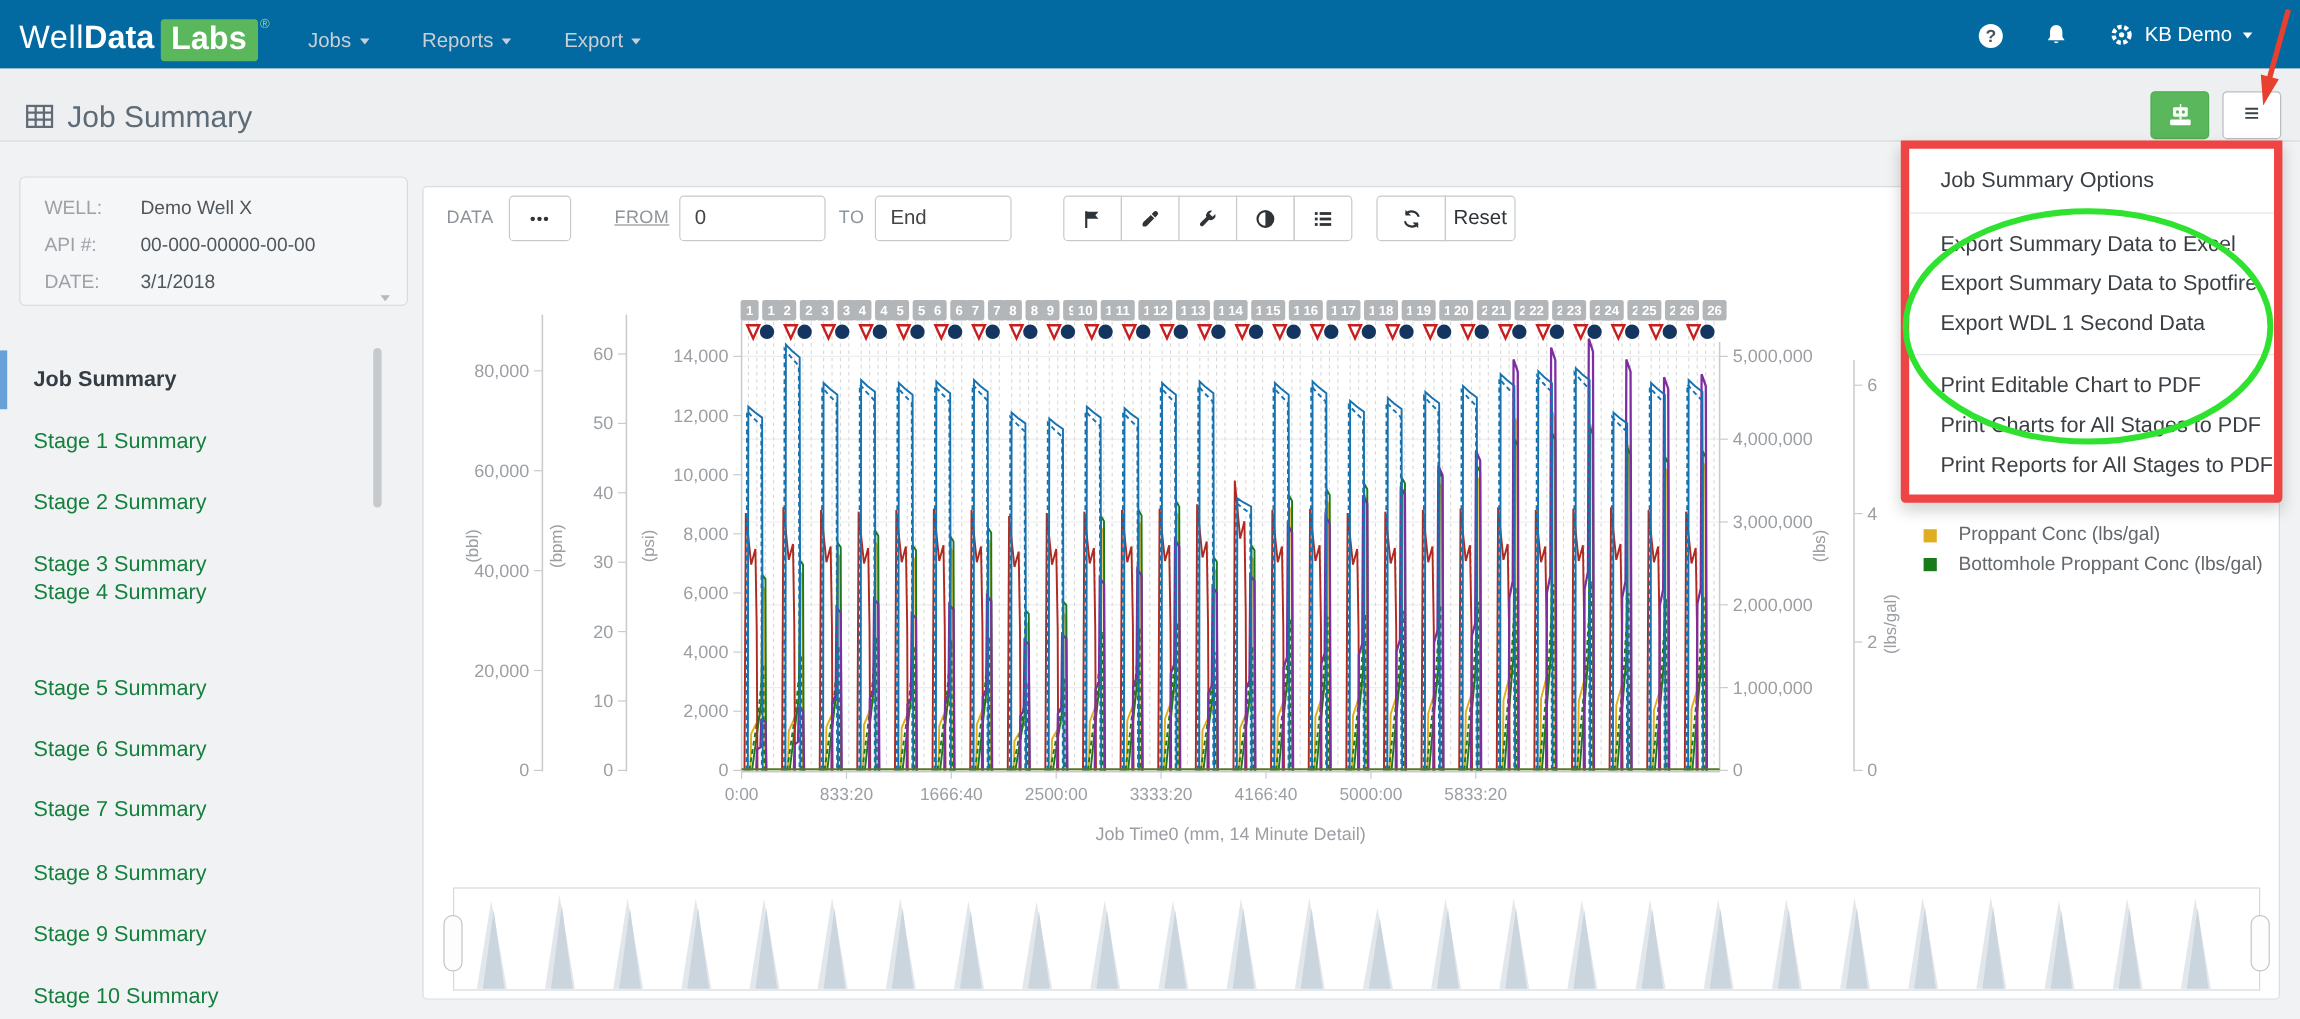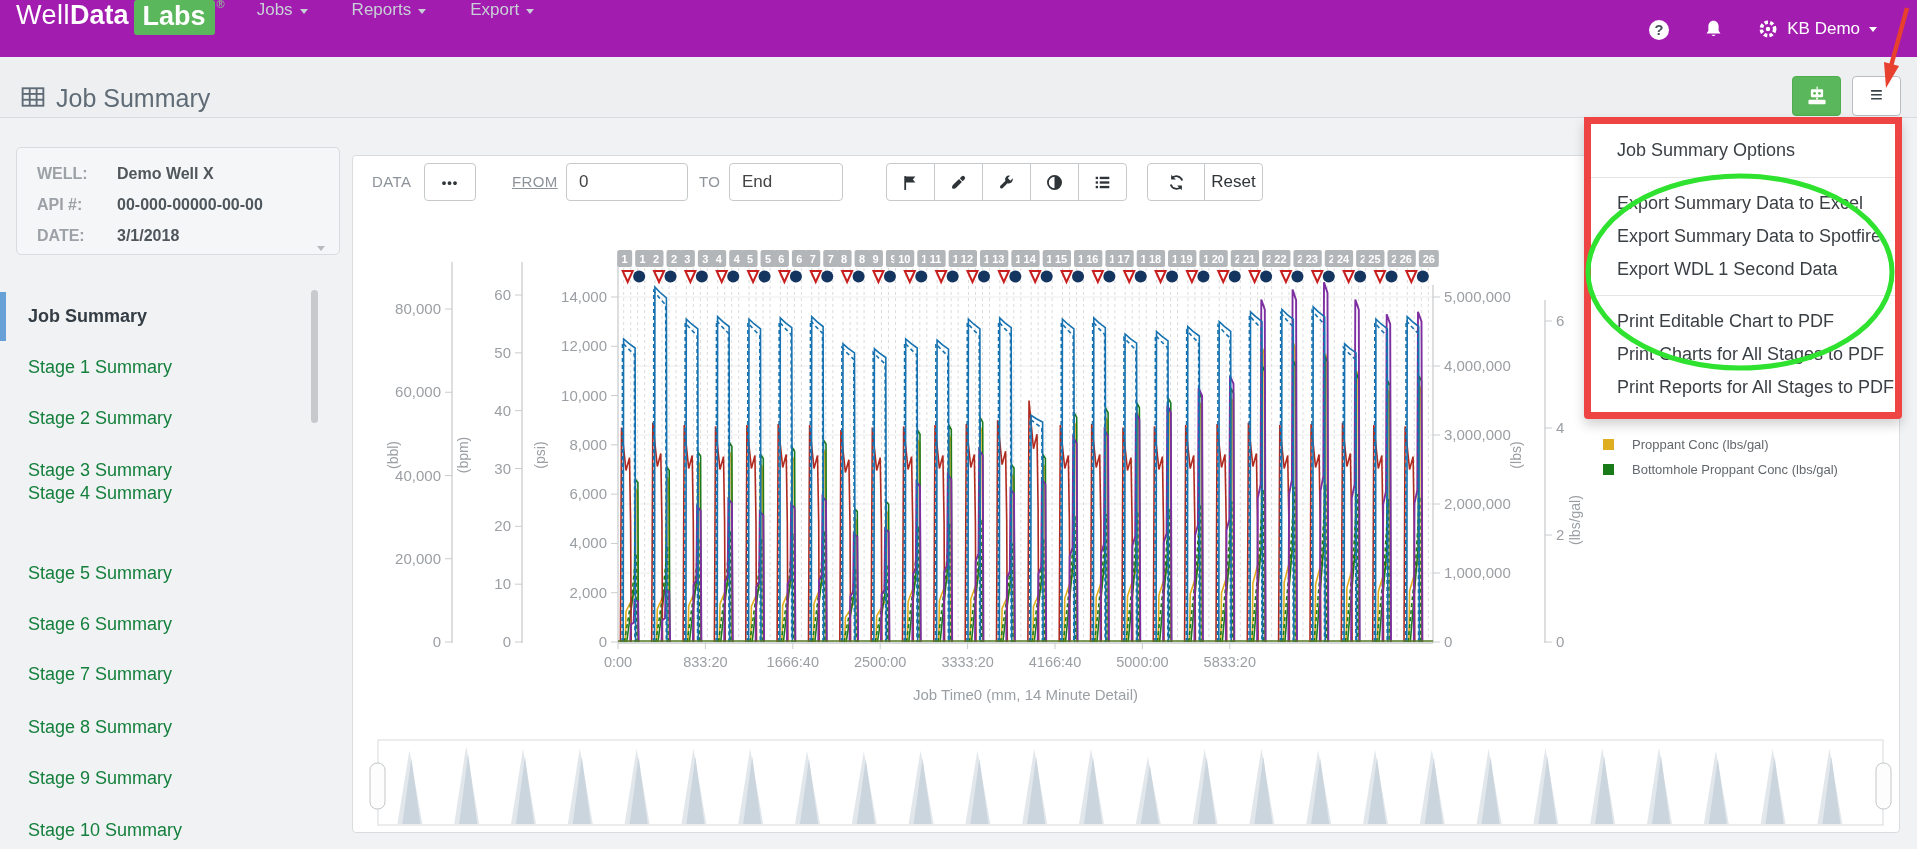--- a/index.html
+++ b/index.html
@@ -1,21 +1,21 @@
 <!DOCTYPE html>
 <html><head>
 <meta charset="utf-8">
 <style>
   html,body{margin:0;padding:0;background:#e9ebec;}
   #app{position:relative;width:1917px;height:849px;overflow:hidden;background:#f0f2f3;
        font-family:"Liberation Sans",sans-serif;-webkit-font-smoothing:antialiased;}
   .abs{position:absolute;}
 
   
-  .navbar{left:0;top:0;width:1917px;height:67px;background:#a21caf;display:flex;align-items:flex-start;}
+  .navbar{left:0;top:0;width:1917px;height:67px;background:#0369a1;display:flex;align-items:center;}
   .brand{margin-left:16px;display:flex;align-items:flex-start;color:#fff;font-size:27px;cursor:pointer;}
   .brand .w{font-weight:400;letter-spacing:.5px;}
   .brand .d{font-weight:700;}
   .brand .labs{background:#5bb75b;color:#fff;font-weight:700;border-radius:3px;padding:1px 9px 3px;margin-left:5px;}
   .brand .reg{color:#8fd08f;font-size:11px;margin-left:2px;margin-top:-2px;}
   .nav-items{display:flex;margin-left:32px;gap:44px;}
   .nav-link{color:#c8cfd6;font-size:17px;display:flex;align-items:center;gap:7px;cursor:pointer;}
   .caret{display:inline-block;width:0;height:0;border-left:4.5px solid transparent;border-right:4.5px solid transparent;border-top:5px solid currentColor;margin-top:2px;}
   .nav-right{position:absolute;right:40px;top:0;height:57px;display:flex;align-items:center;gap:36px;}
   .nav-ico{width:19px;height:19px;display:inline-block;cursor:pointer;}
@@ -23,21 +23,21 @@
 
   
   .pagehead{left:0;top:57px;width:1917px;height:60px;background:#edeff0;border-bottom:1px solid #d8dbdd;}
   .page-title{position:absolute;left:56px;top:84px;font-size:25px;color:#5f6b76;}
   .title-icon{position:absolute;left:21px;top:85px;width:24px;height:24px;}
   .btn-green{position:absolute;left:1792px;top:76px;width:47px;height:38px;background:#5bb75b;border:1px solid #4cae4c;border-radius:4px;display:flex;align-items:center;justify-content:center;cursor:pointer;}
   .btn-burger{position:absolute;left:1852px;top:76px;width:47px;height:38px;background:#fff;border:1px solid #b9bdc1;border-radius:4px;display:flex;align-items:center;justify-content:center;cursor:pointer;color:#3a4348;}
   .burger-glyph{font-size:22px;font-weight:700;line-height:1;margin-top:-3px;}
 
   
-  .well-panel{left:16px;top:147px;width:324px;height:108px;background:#f5f6f7;border:1px solid #d9dcde;border-radius:5px;padding:10px 0 0 0;box-sizing:border-box;font-weight:bold;}
+  .well-panel{left:16px;top:147px;width:324px;height:108px;background:#f5f6f7;border:1px solid #d9dcde;border-radius:5px;padding:10px 0 0 0;box-sizing:border-box;}
   .well-row{display:flex;height:31px;align-items:center;font-size:16px;}
   .well-label{width:62px;margin-left:20px;color:#9ca1a7;}
   .well-value{color:#4f565c;margin-left:18px;}
   .panel-caret{position:absolute;right:14px;top:96px;color:#b6babe;}
 
   
   .side-item{position:absolute;left:0;width:300px;height:52px;display:flex;align-items:center;font-size:18px;color:#15803d;cursor:pointer;padding-left:28px;box-sizing:border-box;}
   .side-item.active{font-weight:700;color:#343c44;}
   .active-bar{position:absolute;left:0;width:6px;background:#67a1d7;}
   .side-scroll{position:absolute;left:311px;top:290px;width:7px;height:133px;border-radius:4px;background:#c7cacd;}
@@ -53,21 +53,21 @@
   .tb-ico{width:17px;height:17px;}
 
   
   #chart-svg{left:0;top:0;width:1917px;height:849px;pointer-events:none;}
   #chart-svg .tick{font-size:15px;fill:#9b9fa3;font-family:"Liberation Sans",sans-serif;}
   #chart-svg .xtick{font-size:14.5px;fill:#9b9fa3;font-family:"Liberation Sans",sans-serif;}
   #chart-svg .axtitle{font-size:14px;fill:#9b9fa3;font-family:"Liberation Sans",sans-serif;}
   #chart-svg .badge-t{font-size:11px;font-weight:700;fill:#fff;font-family:"Liberation Sans",sans-serif;}
 
   
-  .legend-row{position:absolute;display:flex;align-items:center;gap:18px;font-size:13px;color:#63686d;}
+  .legend-row{position:absolute;display:flex;align-items:center;gap:18px;font-size:16px;color:#63686d;}
   .legend-sq{width:11px;height:11px;display:inline-block;}
 
   
   .menu{left:1584px;top:117px;width:318px;background:#fff;border:7px solid #ef4444;border-radius:0 0 4px 4px;
         box-shadow:0 6px 12px rgba(0,0,0,.18);z-index:10;padding:8px 0;box-sizing:border-box;}
   .menu-header{height:36px;line-height:36px;padding-left:26px;font-size:18px;color:#3a3f44;}
   .menu-item{height:33px;line-height:33px;padding-left:26px;font-size:18px;color:#3a3f44;cursor:pointer;white-space:nowrap;}
   .menu-div{height:1px;background:#e5e5e5;margin:9px 0;}
 
   

